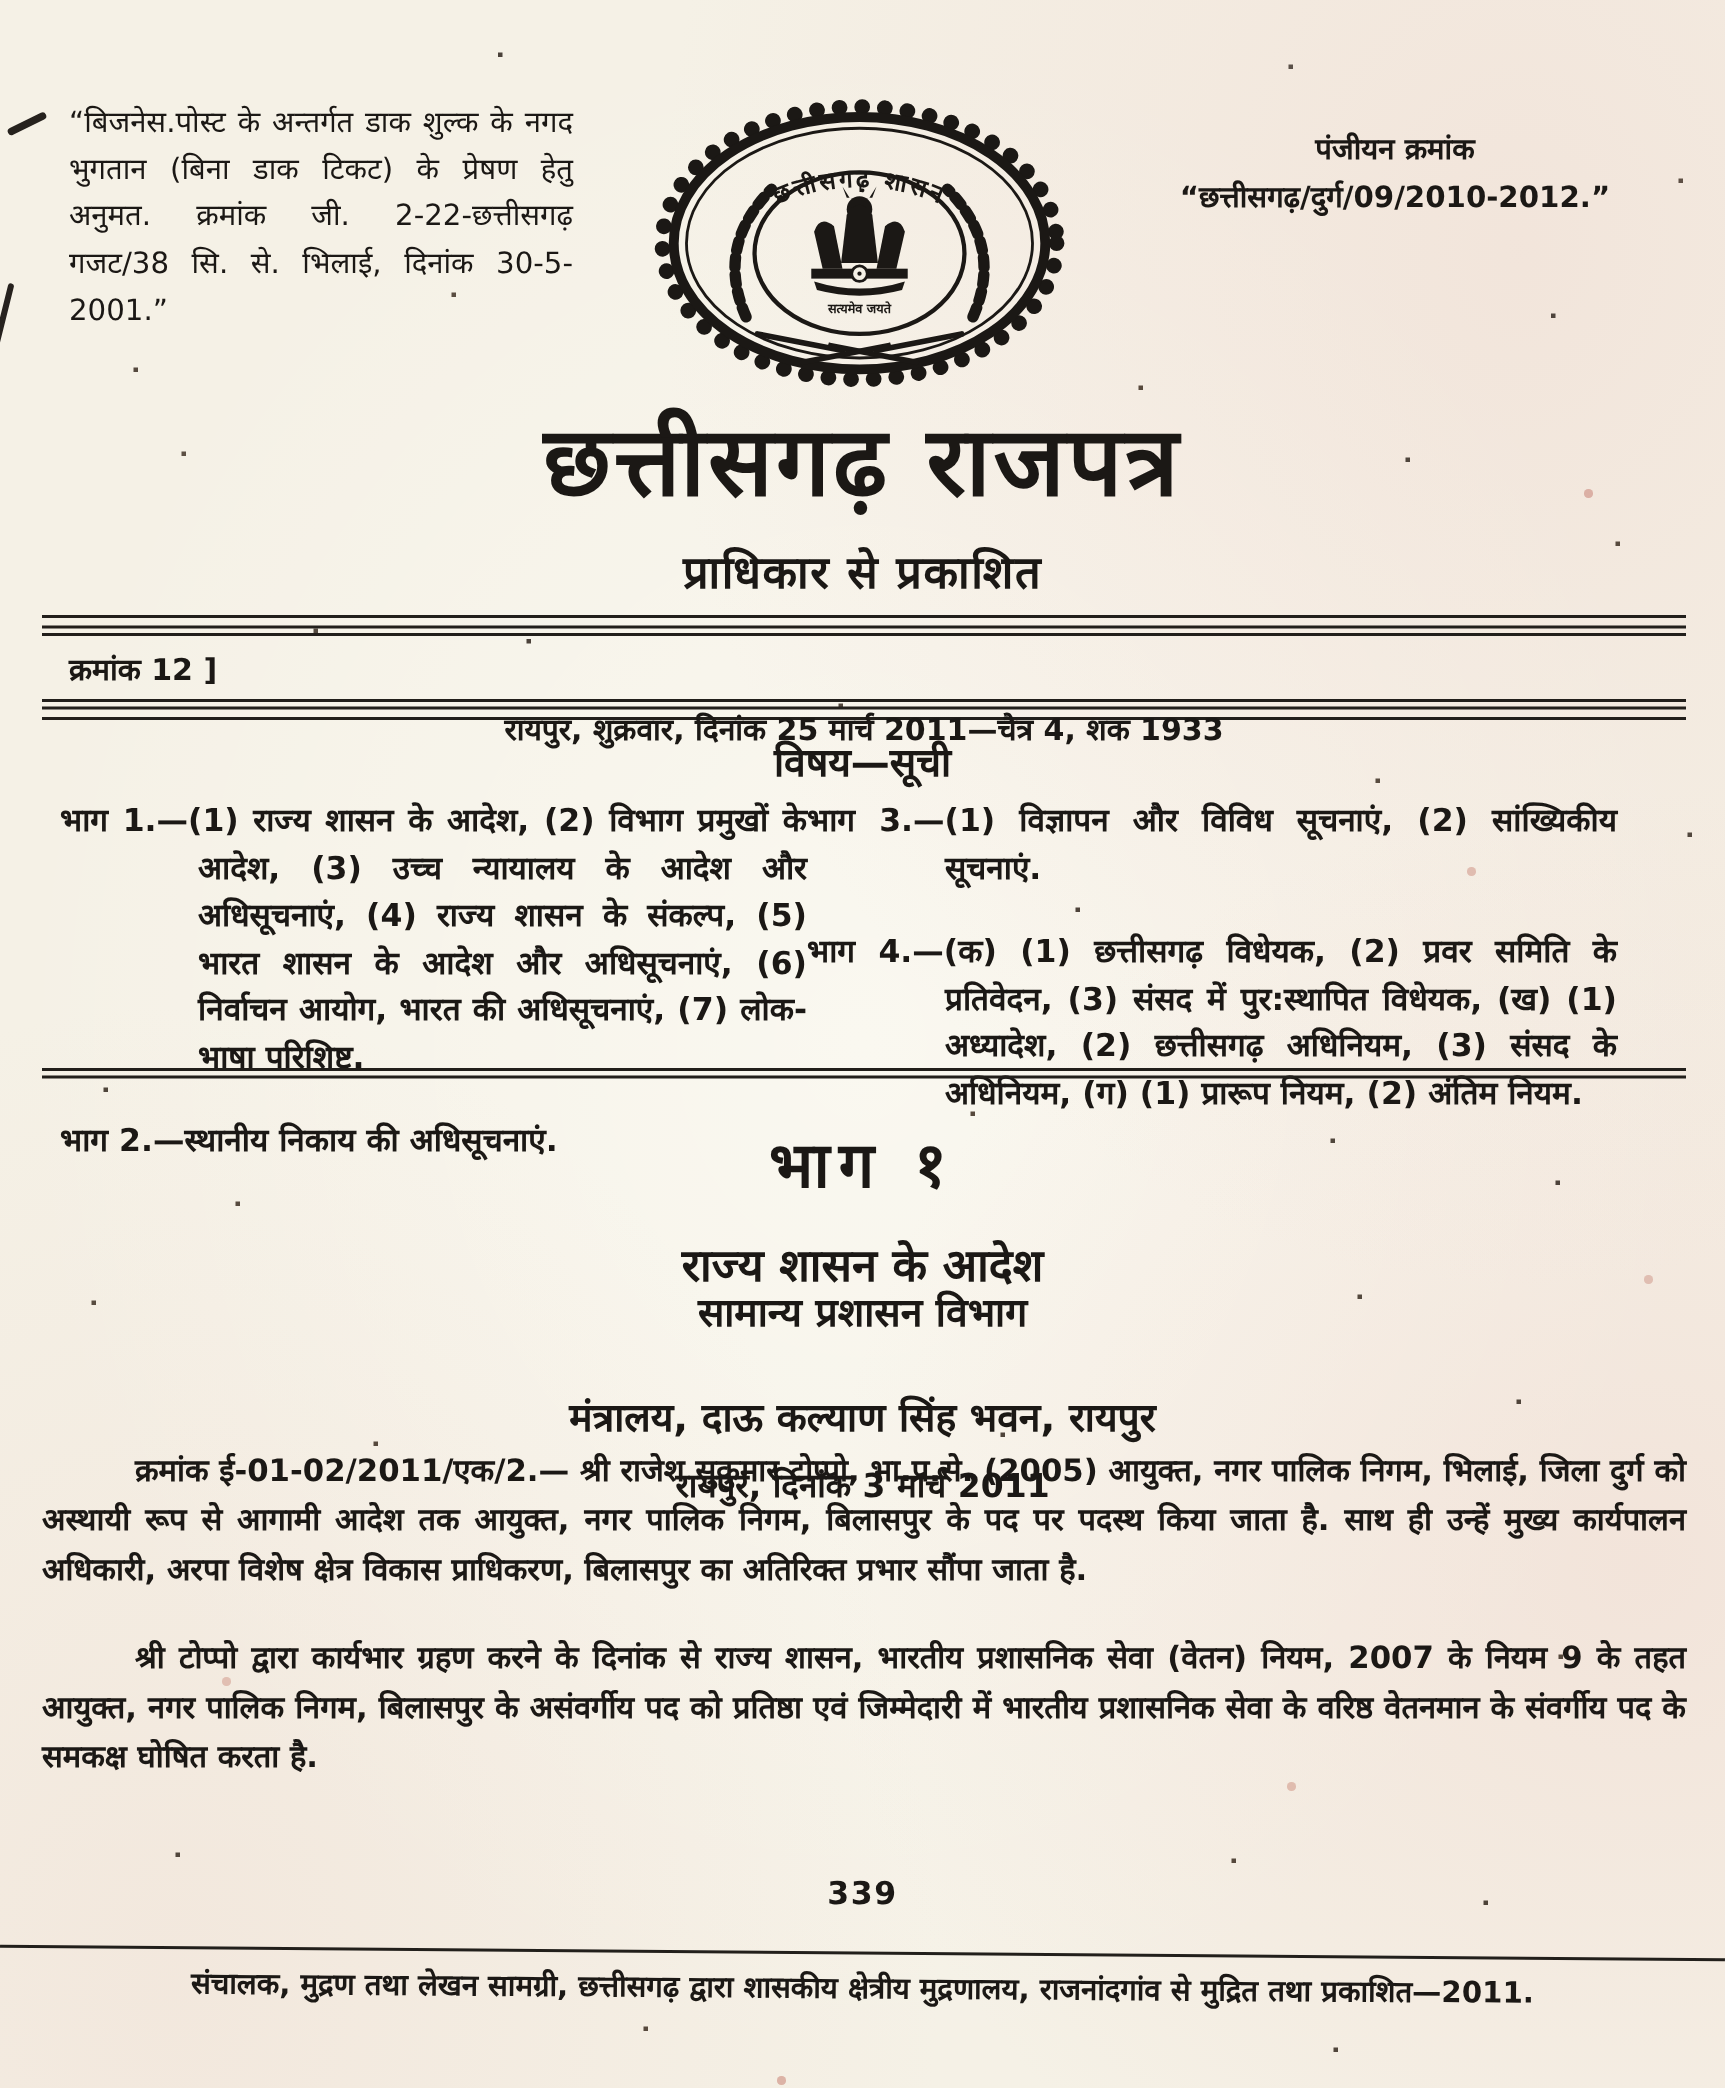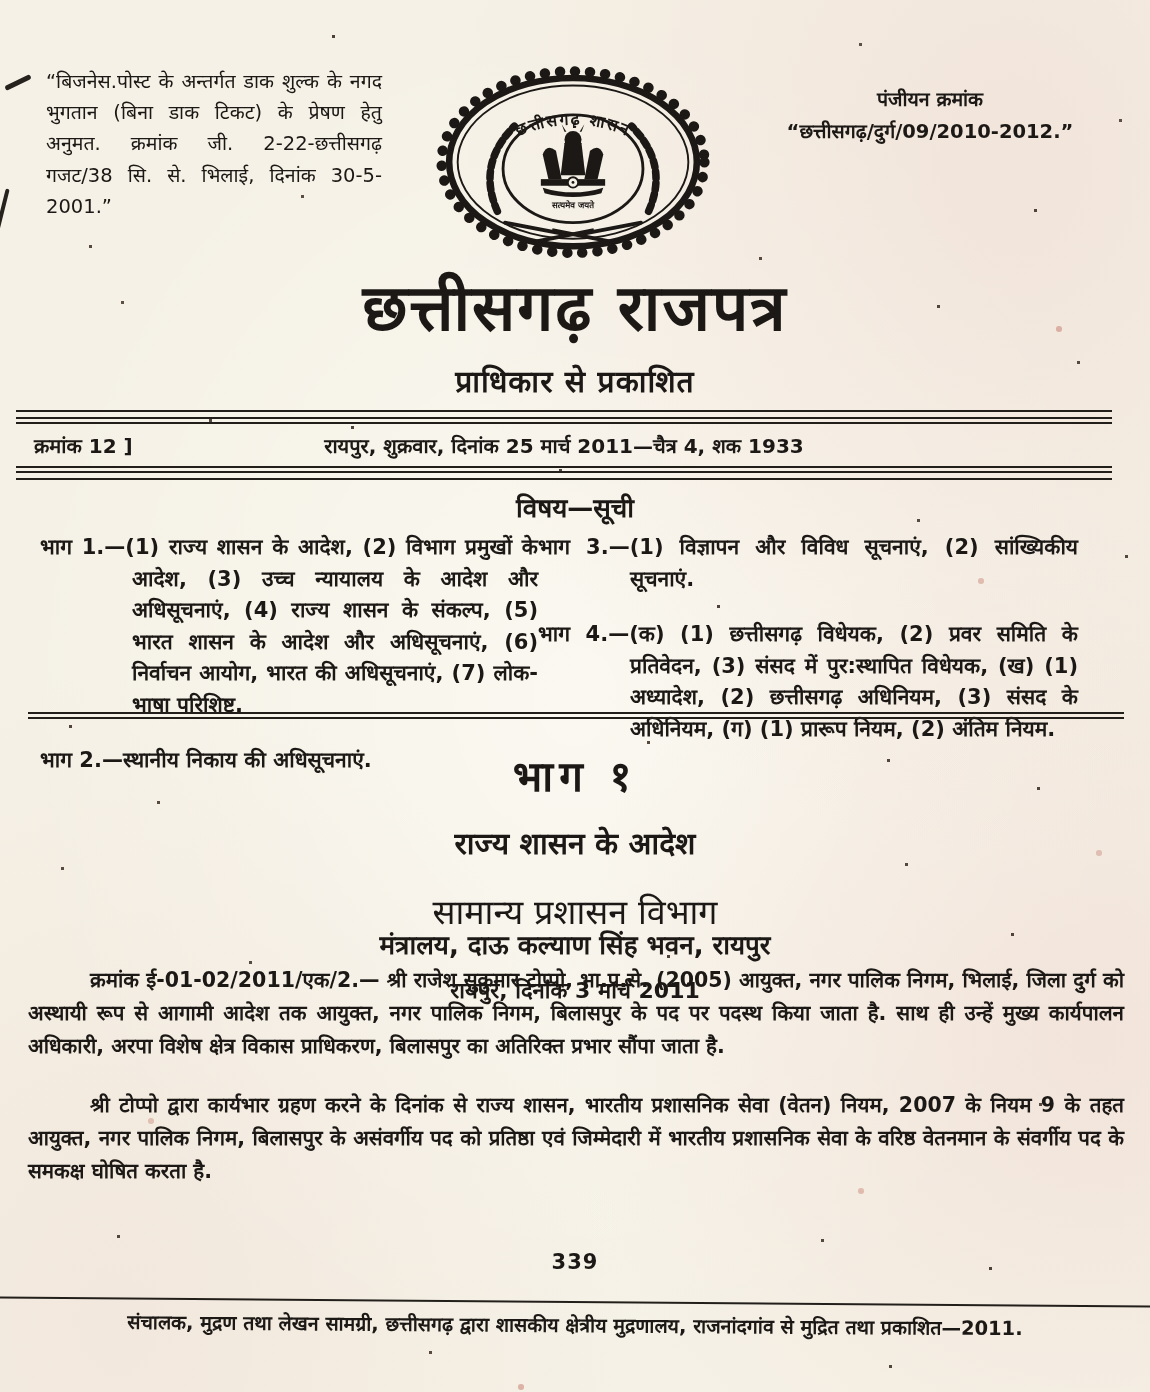--- a/index.html
+++ b/index.html
@@ -56,39 +56,39 @@
 
   .emblem { top: 60px; left: 430px; width: 286px; height: 208px; }
   .emblem svg { width: 100%; height: 100%; }
 
   .gazette-title { top: 262px; font-size: 64px; font-weight: bold; letter-spacing: 2px; }
   .gazette-subtitle { top: 360px; font-size: 30px; font-weight: bold; letter-spacing: 1px; }
 
   .rule2 { height: 7px; border-top: 2.5px solid #221f1b; border-bottom: 2px solid #221f1b; }
   .rule1 { height: 0; border-top: 2px solid #221f1b; }
 
-  .masthead { top: 410px; left: 16px; width: 1096px; }
+  .masthead { top: 410px; left: 28px; width: 1096px; }
   .masthead .row { position: relative; height: 42px; padding-top: 8px; }
   .masthead .issue { position: absolute; left: 18px; top: 8px; font-size: 20px; font-weight: bold; }
-  .masthead .date { text-align: center; font-size: 20px; font-weight: bold; }
+  .masthead .date { text-align: center; font-size: 20px; font-weight: bold; margin-top: 40px; }
   .masthead .gap { height: 5px; }
 
   .contents-heading { top: 489px; font-size: 26px; font-weight: bold; }
 
   .contents { top: 532px; left: 40px; width: 1072px; display: flex; font-size: 21px; line-height: 1.5; font-weight: bold; }
   .contents .col-left  { width: 498px; }
   .contents .col-right { width: 540px; }
   .entry { padding-left: 92px; text-indent: -92px; text-align: justify; }
   .entry + .entry { margin-top: 24px; }
 
   .section-divider { top: 712px; left: 28px; width: 1096px; }
 
   .part-heading { top: 746px; font-size: 42px; font-weight: bold; letter-spacing: 6px; }
   .section-title { top: 822px; font-size: 30px; font-weight: bold; }
-  .department { top: 888px; font-size: 34px; font-weight: normal; }
+  .department { top: 856px; font-size: 26px; font-weight: bold; }
   .address { top: 926px; font-size: 26px; font-weight: bold; }
   .order-date { top: 974px; font-size: 22px; font-weight: bold; }
 
   .body-text { top: 964px; left: 28px; width: 1096px; font-size: 20.5px; line-height: 1.6; font-weight: bold; }
   .body-text p { text-align: justify; text-indent: 62px; }
   .body-text p + p { margin-top: 27px; }
 
   .page-number { top: 1250px; font-size: 21px; font-weight: bold; letter-spacing: 1px; }
 
   .footer-rule { top: 1301px; left: 0; width: 1150px; border-top: 2.5px solid #221f1b; transform: rotate(0.45deg); }

